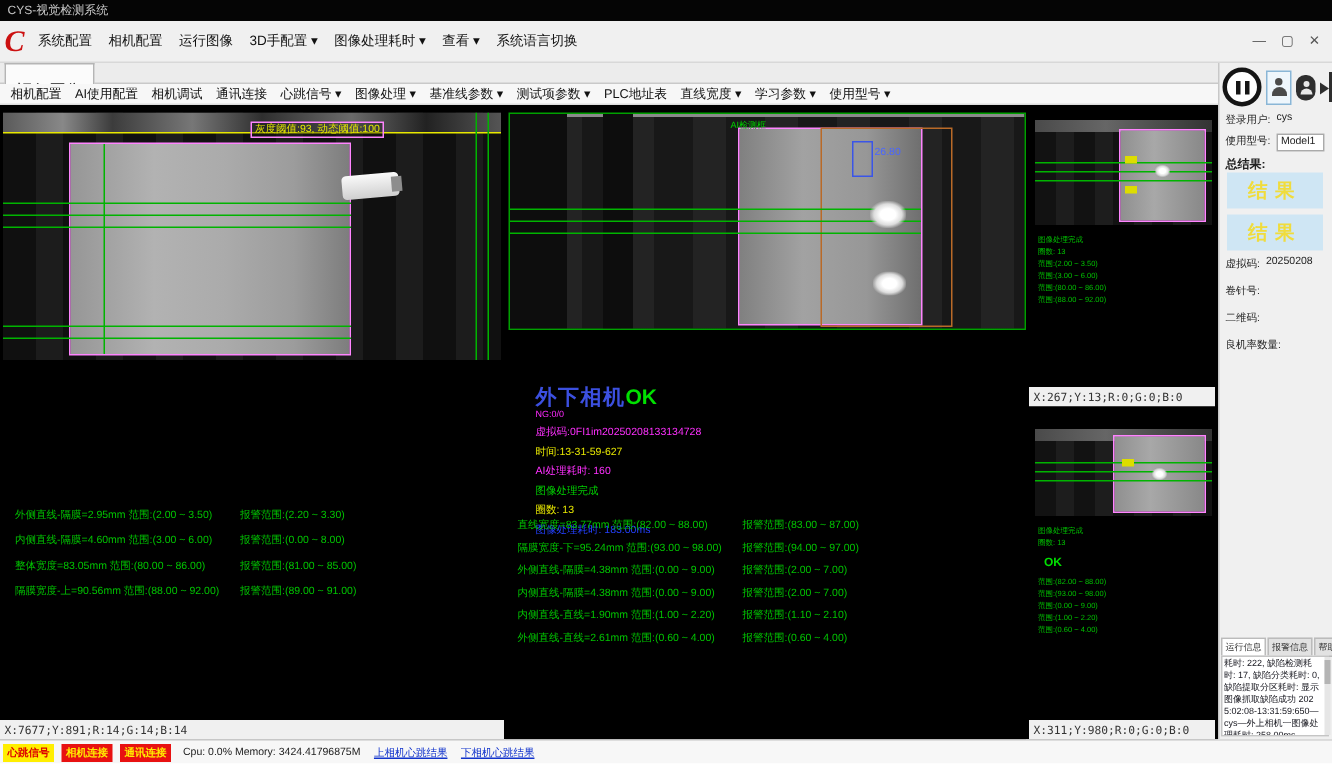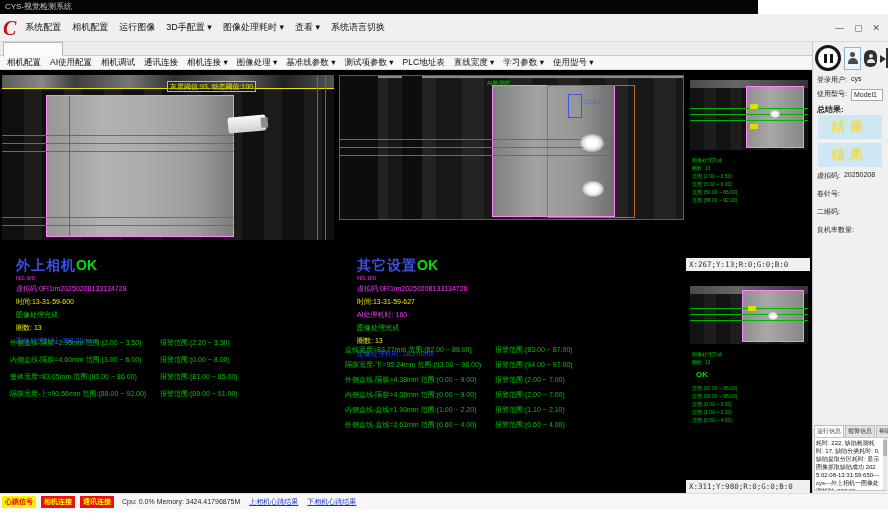--- a/index.html
+++ b/index.html
@@ -1,21 +1,21 @@
 <!DOCTYPE html>
 <html><head>
 <meta charset="utf-8">
 <style>
   html,body{margin:0;padding:0;}
   body{width:888px;height:522px;overflow:hidden;background:#fff;
        font-family:"Liberation Sans","DejaVu Sans",sans-serif;}
   .app{position:relative;width:888px;height:522px;background:#fff;overflow:hidden;}
 
   
-  .titlebar{position:absolute;left:0;top:0;width:758px;height:14px;background:#050505;
+  .titlebar{position:absolute;left:0;top:0;width:888px;height:14px;background:#050505;
             color:#c8c8c8;font-size:8px;line-height:14px;padding-left:5px;box-sizing:border-box;}
   .menubar{position:absolute;left:0;top:14px;width:888px;height:28px;background:#f0f0f0;
            border-bottom:1px solid #d8d8d8;display:flex;align-items:center;box-sizing:border-box;}
   .logo{color:#c11;font-family:"Liberation Serif","DejaVu Serif",serif;font-style:italic;
         font-weight:bold;font-size:20px;margin:0 9px 0 3px;line-height:26px;}
   .menu-items{display:flex;gap:11px;font-size:9px;color:#111;}
   .menu-item{white-space:nowrap;cursor:default;}
   .win-controls{margin-left:auto;margin-right:8px;display:flex;gap:10px;font-size:9px;color:#555;}
   .tabrow{position:absolute;left:0;top:42px;width:812px;height:14px;background:#ececec;
           border-bottom:1px solid #c9c9c9;box-sizing:border-box;}
@@ -168,21 +168,21 @@
   <div class="tabrow">
     <span class="tab">运行图像</span>
   </div>
 
   <div class="toolbar">
 
   <span class="tool-item">相机配置</span>
       <span class="tool-item">AI使用配置</span>
       <span class="tool-item">相机调试</span>
       <span class="tool-item">通讯连接</span>
-      <span class="tool-item">相机连接 ▾</span>
+      <span class="tool-item">心跳信号 ▾</span>
       <span class="tool-item">图像处理 ▾</span>
       <span class="tool-item">基准线参数 ▾</span>
       <span class="tool-item">测试项参数 ▾</span>
       <span class="tool-item">PLC地址表</span>
       <span class="tool-item">直线宽度 ▾</span>
       <span class="tool-item">学习参数 ▾</span>
       <span class="tool-item">使用型号 ▾</span>
     </div>
 
   <div class="main">
@@ -197,71 +197,61 @@
         <div class="gline" style="left:0;top:60px;width:232px;"></div>
         <div class="gline" style="left:0;top:68px;width:232px;"></div>
         <div class="gline" style="left:0;top:76px;width:232px;"></div>
         <div class="gline" style="left:0;top:142px;width:232px;"></div>
         <div class="gline" style="left:0;top:150px;width:232px;"></div>
         <div class="gvline" style="left:315px;"></div>
         <div class="gvline" style="left:323px;"></div>
         <div class="l-conn"></div>
         <div class="l-anno">灰度阈值:93, 动态阈值:100</div>
       </div>
-      <div class="ov" style="left:16px;top:186px;">
-        <div>
-          <span class="cam-title">外上相机</span><span class="cam-ok">OK</span>
-        </div>
-        <div class="ng">NG:0/0</div>
-        <div class="ln c-mag">虚拟码:0FI1im20250208133134728</div>
-        <div class="ln c-yel">时间:13-31-59-600</div>
-        <div class="ln c-grn">图像处理完成</div>
-        <div class="ln c-yel">圈数: 13</div>
-        <div class="ln c-blu">图像处理耗时: 258.00ms</div>
-      </div>
       <div class="meas" style="left:10px;top:268px;width:322px;">
 
       <div class="m-row">
           <span class="mt">外侧直线-隔膜=2.95mm 范围:(2.00 ~ 3.50)</span>
           <span class="ma">报警范围:(2.20 ~ 3.30)</span>
         </div>
           <div class="m-row">
           <span class="mt">内侧直线-隔膜=4.60mm 范围:(3.00 ~ 6.00)</span>
           <span class="ma">报警范围:(0.00 ~ 8.00)</span>
         </div>
           <div class="m-row">
           <span class="mt">整体宽度=83.05mm 范围:(80.00 ~ 86.00)</span>
           <span class="ma">报警范围:(81.00 ~ 85.00)</span>
         </div>
           <div class="m-row">
           <span class="mt">隔膜宽度-上=90.56mm 范围:(88.00 ~ 92.00)</span>
           <span class="ma">报警范围:(89.00 ~ 91.00)</span>
         </div>
         </div>
+      <div class="coord-strip">X:7677;Y:891;R:14;G:14;B:14</div>
     </div>
 
     <div class="view view-mid">
       <div class="cam-img cam-img-mid">
         <div class="m-topline"></div>
         <div class="m-darkcol" style="left:0;width:38px;"></div>
         <div class="m-darkcol" style="left:62px;width:20px;"></div>
         <div class="m-obj"></div>
         <div class="m-orange"></div>
         <div class="gline" style="left:0;top:63px;width:274px;"></div>
         <div class="gline" style="left:0;top:71px;width:274px;"></div>
         <div class="gline" style="left:0;top:79px;width:274px;"></div>
         <div class="m-bluerect"></div>
         <div class="m-bluetext">26.80</div>
         <div class="m-ailabel">AI检测框</div>
         <div class="blob" style="left:240px;top:58px;width:24px;height:18px;"></div>
         <div class="blob" style="left:242px;top:105px;width:22px;height:16px;"></div>
       </div>
       <div class="ov" style="left:20px;top:186px;">
         <div>
-          <span class="cam-title">其它设置</span><span class="cam-ok">OK</span>
+          <span class="cam-title">外下相机</span><span class="cam-ok">OK</span>
         </div>
         <div class="ng">NG:0/0</div>
         <div class="ln c-mag">虚拟码:0FI1im20250208133134728</div>
         <div class="ln c-yel">时间:13-31-59-627</div>
         <div class="ln c-mag">AI处理耗时: 160</div>
         <div class="ln c-grn">图像处理完成</div>
         <div class="ln c-yel">圈数: 13</div>
         <div class="ln c-blu">图像处理耗时: 183.00ms</div>
       </div>
       <div class="meas meas-mid" style="left:8px;top:275px;width:336px;">

